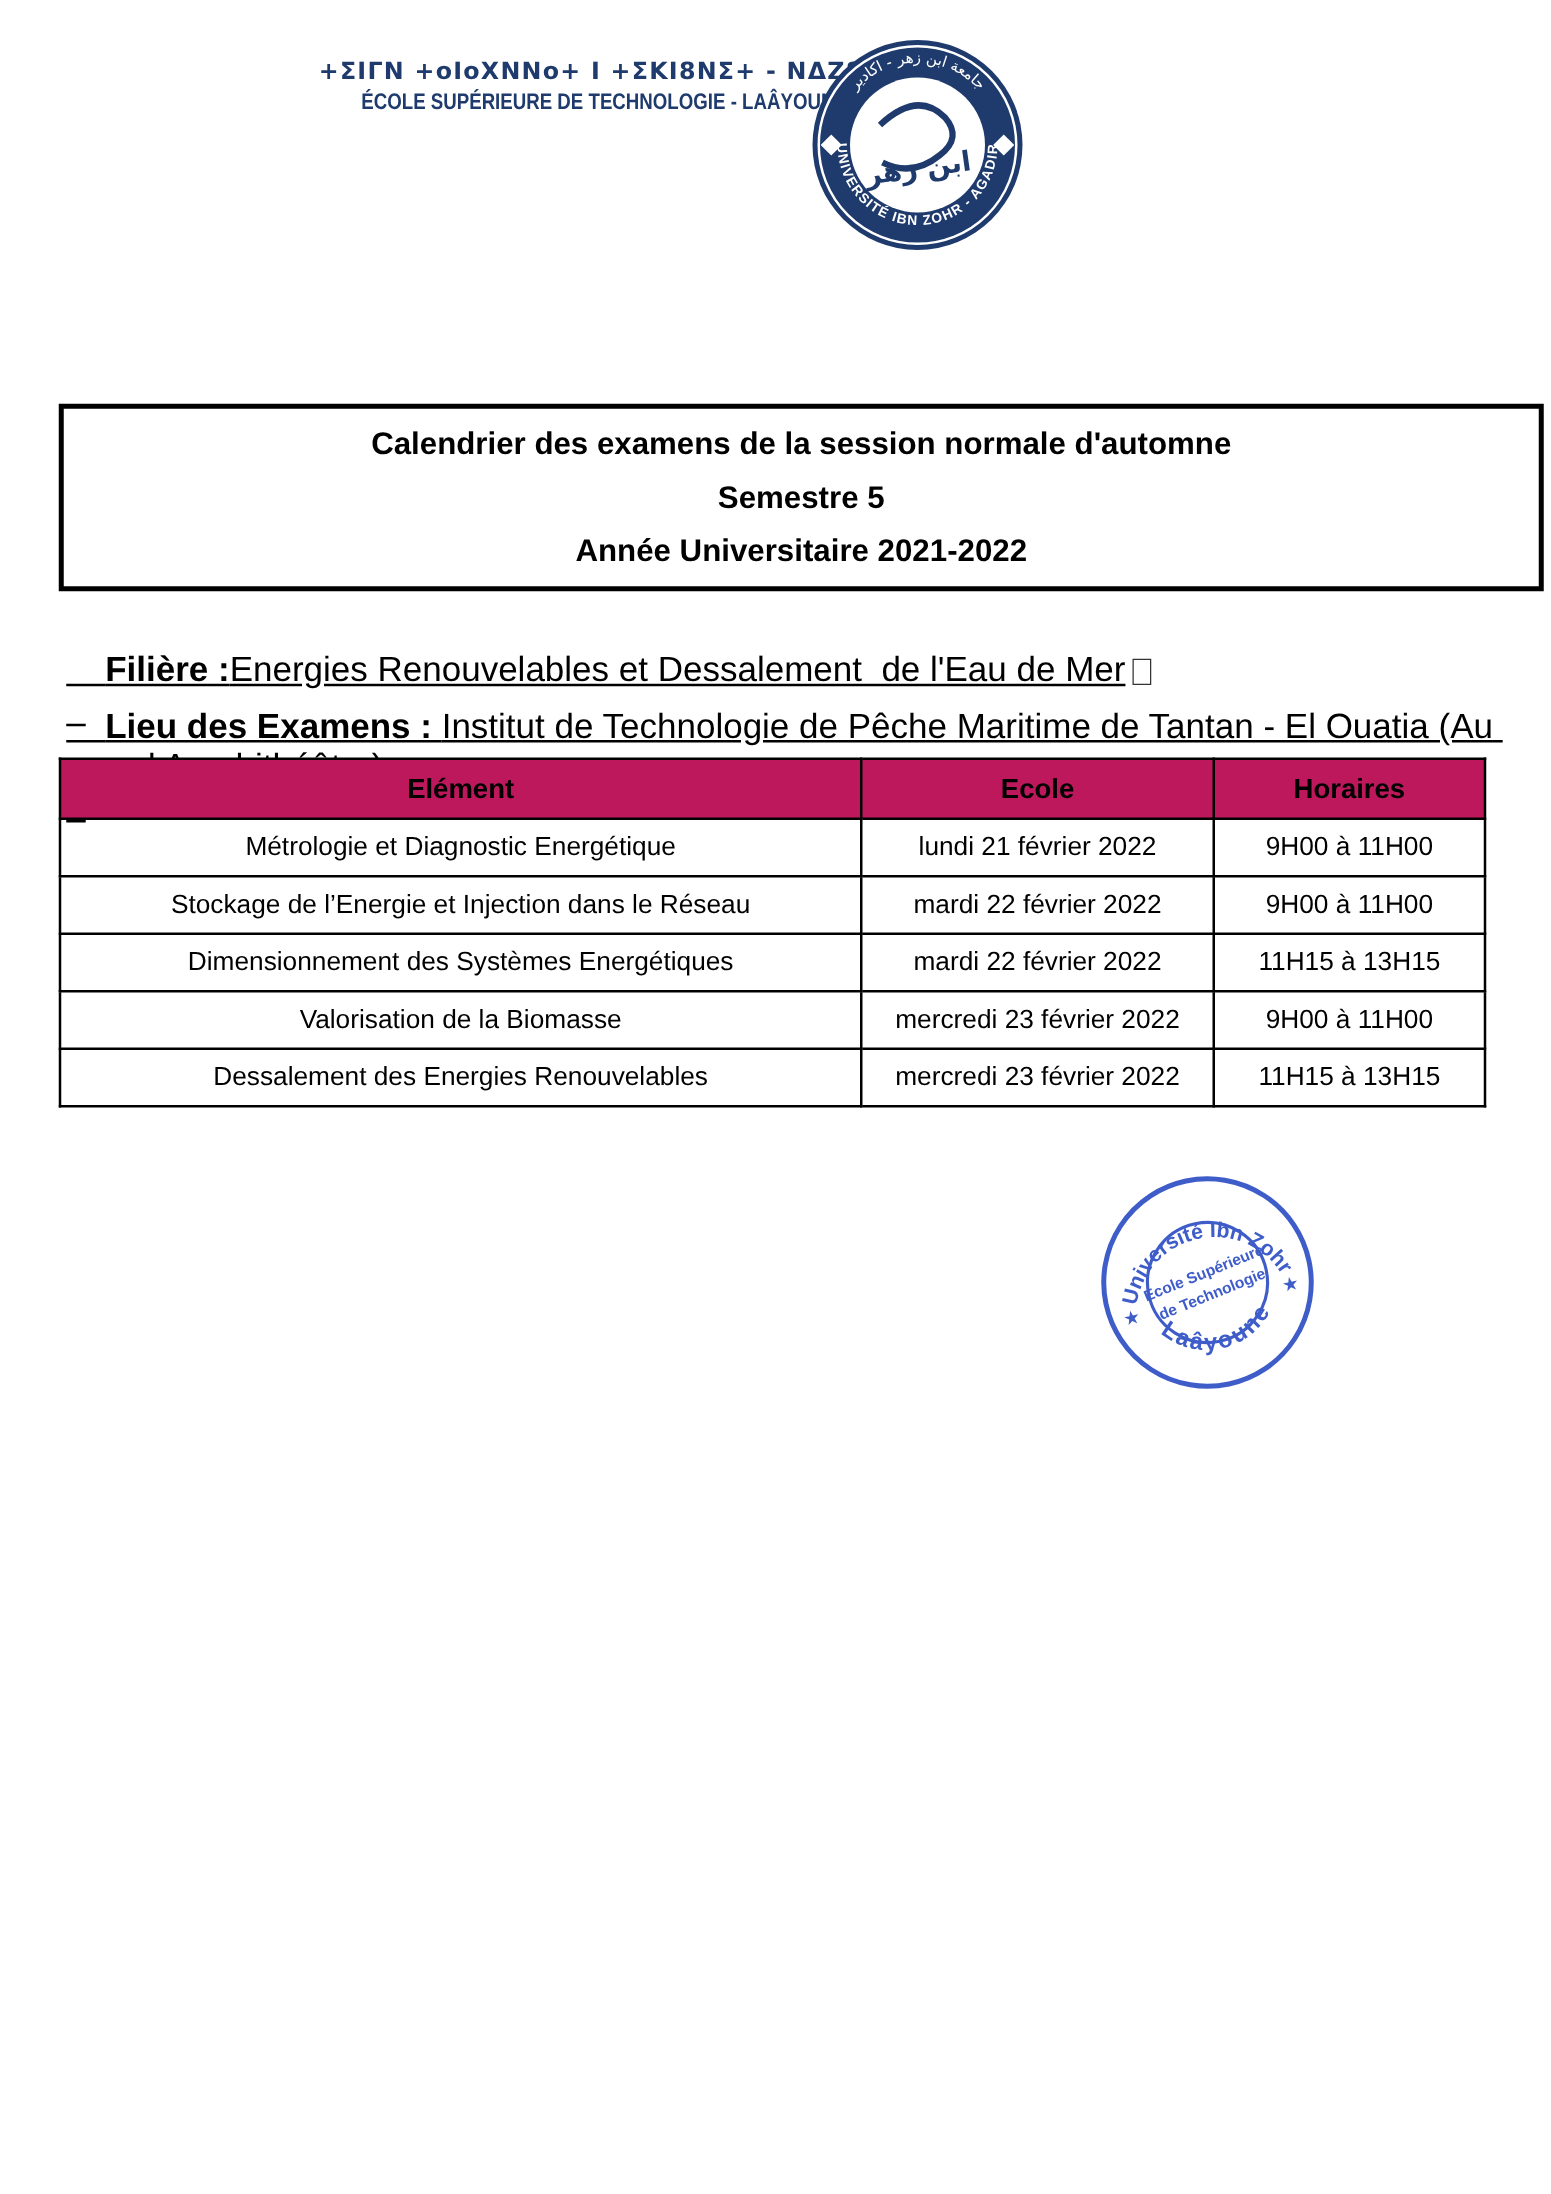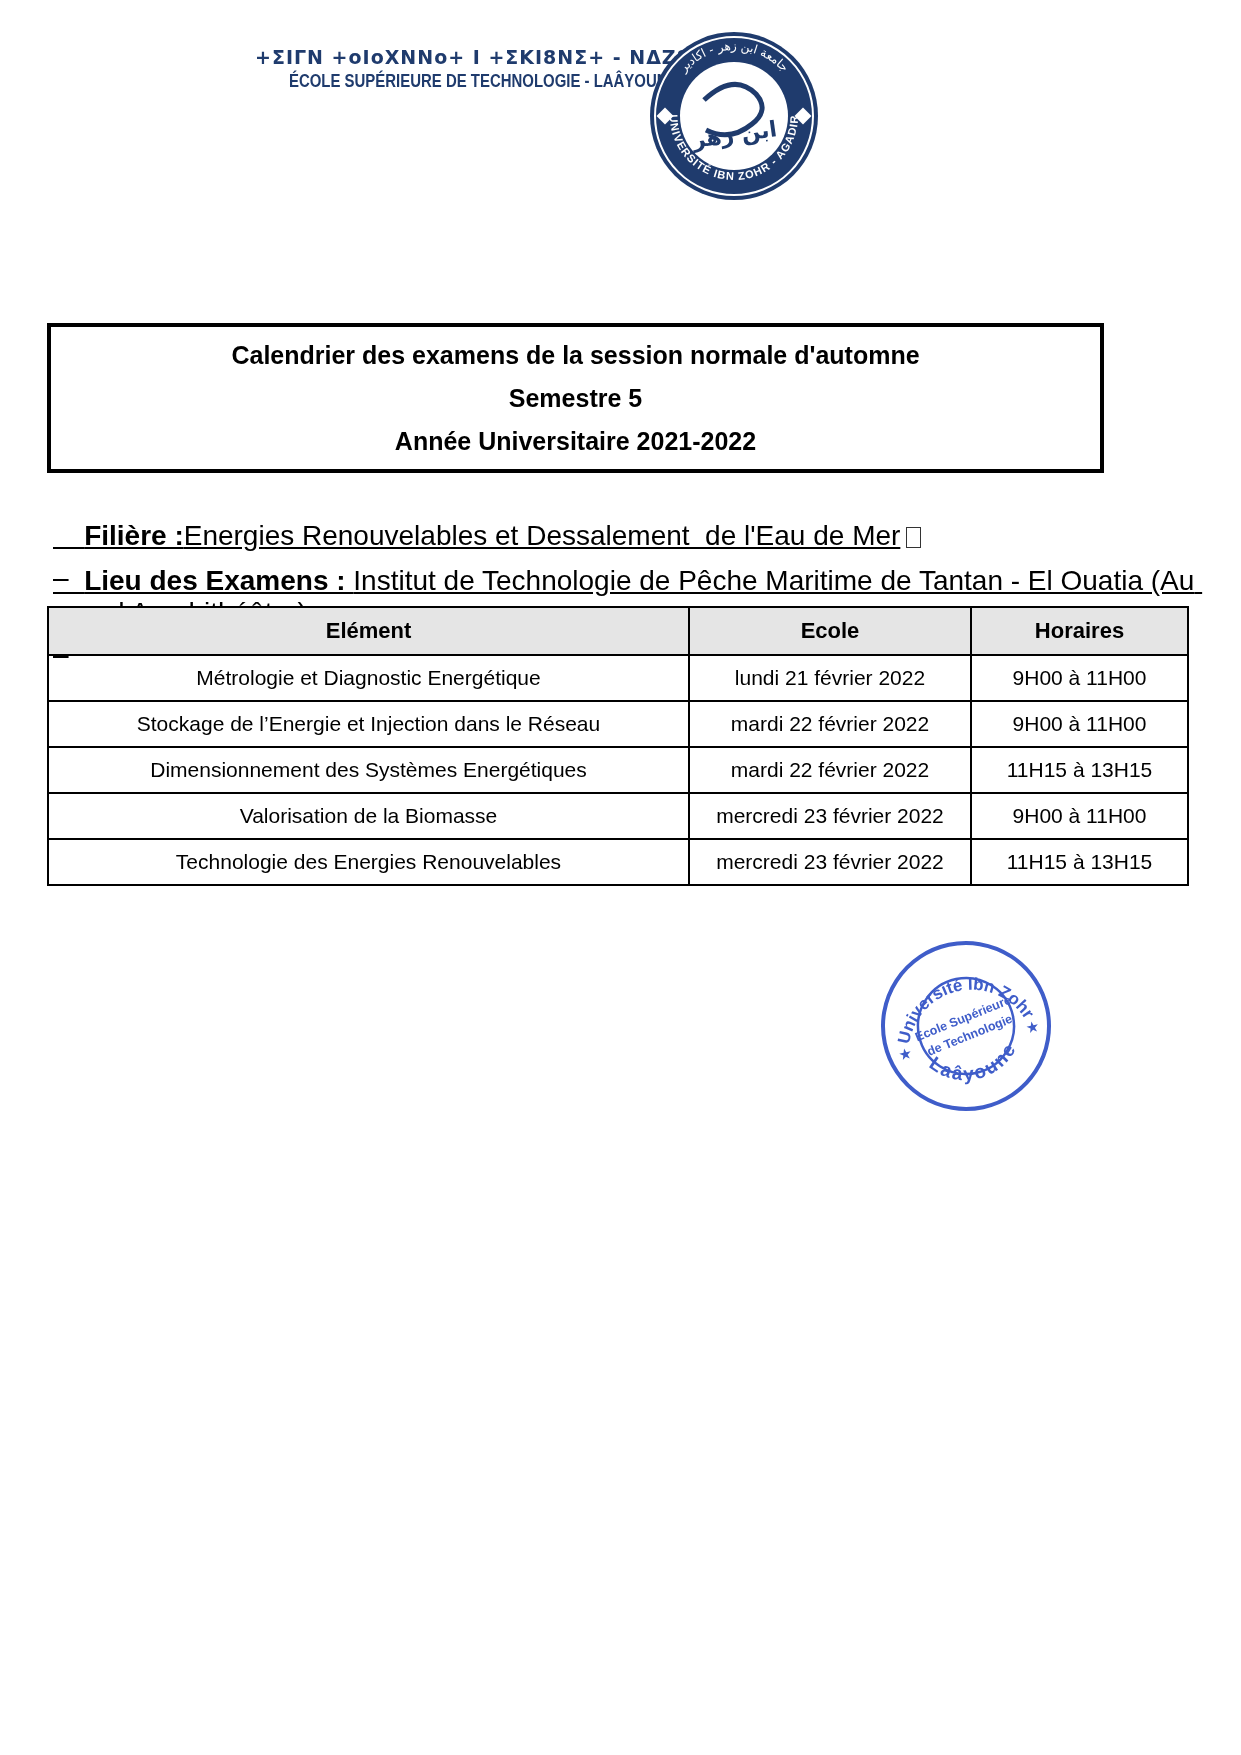--- a/index.html
+++ b/index.html
@@ -28,21 +28,21 @@
     white-space:nowrap;
   }
   .french-name {
     font-size:18px; font-weight:bold; margin-top:3px; white-space:nowrap;
     transform:scaleX(0.83); transform-origin:center;
   }
   .logo { position:absolute; left:648px; top:30px; width:172px; height:172px; }
 
   
   .title-box {
-    position:absolute; left:47px; top:323px; width:1057px; height:150px;
+    position:absolute; left:47px; top:323px; width:1188px; height:150px;
     border:4px solid #000; box-sizing:border-box;
     display:flex; flex-direction:column; justify-content:center;
     text-align:center;
   }
   .title-box div { font-size:25px; font-weight:bold; line-height:43px; }
 
   
   .info-line { position:absolute; left:53px; font-size:28px; white-space:pre-wrap;text-decoration:underline; }
   .info-line b { font-weight:bold; }
   .missing-glyph {
@@ -51,21 +51,21 @@
   }
 
   
   table.exams {
     position:absolute; left:47px; top:606px; width:1140px;
     border-collapse:collapse; table-layout:fixed;
     font-size:21px;
   }
   table.exams, table.exams td, table.exams th { border:2.5px solid #000; }
   table.exams th {
-    background:#e5e5e5; height:46px; font-weight:bold; font-size:22px;
+    background:#be185d; height:46px; font-weight:bold; font-size:22px;
     text-align:center; padding:0 6px;
   }
   table.exams td { height:44px; padding:0 8px; text-align:center; vertical-align:middle; }
   .col-elem { width:641px; } .col-date { width:282px; } .col-hor { width:217px; }
 
   
   .stamp {
     position:absolute; left:878px; top:938px; width:176px; height:176px;
     transform:rotate(-12deg); opacity:0.9;
   }
@@ -141,21 +141,21 @@
         <td>Dimensionnement des Systèmes Energétiques</td>
         <td>mardi 22 février 2022</td>
         <td>11H15 à 13H15</td>
       </tr>
       <tr>
         <td>Valorisation de la Biomasse</td>
         <td>mercredi 23 février 2022</td>
         <td>9H00 à 11H00</td>
       </tr>
       <tr>
-        <td>Technologie des Energies Renouvelables</td>
+        <td>Dessalement des Energies Renouvelables</td>
         <td>mercredi 23 février 2022</td>
         <td>11H15 à 13H15</td>
       </tr>
     </tbody>
   </table>
 
   <svg class="stamp" viewBox="0 0 176 176">
     <defs>
       <path id="stampTop" d="M 28 96 A 63 63 0 0 1 148 96" fill="none"></path>
       <path id="stampBottom" d="M 33 100 A 57 57 0 0 0 143 100" fill="none"></path>

